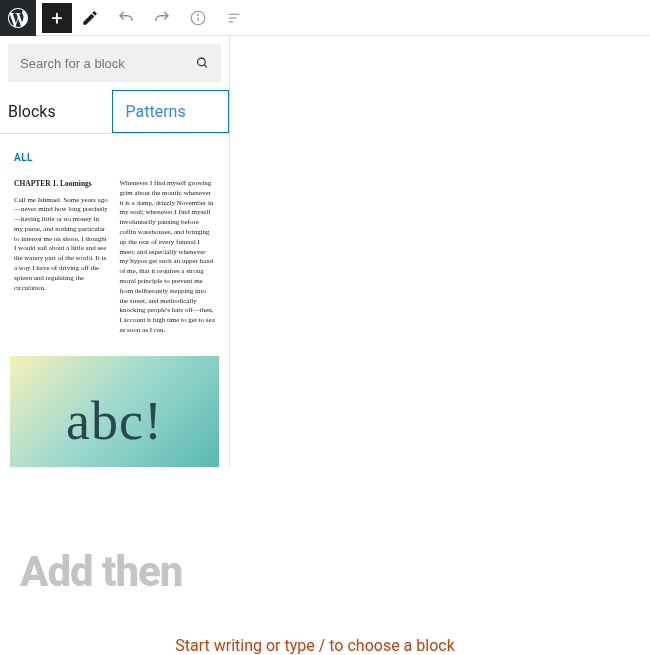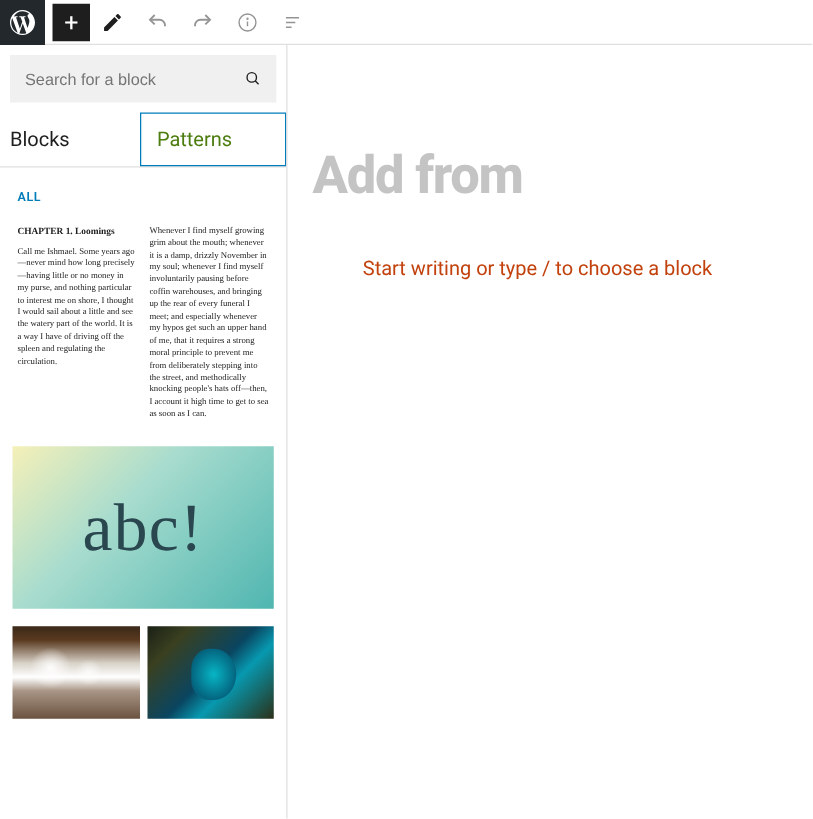--- a/index.html
+++ b/index.html
@@ -6,31 +6,31 @@
 body { font-family: -apple-system, BlinkMacSystemFont, "Segoe UI", Roboto, sans-serif; background: #fff; width: 650px; height: 655px; overflow: hidden; }
 
 .topbar { display: flex; align-items: center; height: 36px; border-bottom: 1px solid #e0e0e0; }
 .wp-logo { width: 36px; height: 36px; background: #23282d; display: flex; align-items: center; justify-content: center; color: #fff; }
 .wp-logo svg { width: 20px; height: 20px; fill: #fff; }
 .add-btn { width: 30px; height: 30px; background: #1e1e1e; color: #fff; display: flex; align-items: center; justify-content: center; font-size: 20px; margin-left: 6px; cursor: pointer; }
 .tb-icon { width: 36px; height: 36px; display: flex; align-items: center; justify-content: center; color: #1e1e1e; cursor: pointer; }
 .tb-icon.dim { color: #949494; }
 .tb-icon svg { width: 18px; height: 18px; }
 
-.main { display: flex; height: calc(655px - 36px); }
+.main { display: flex; height: calc(655px - 36px); flex-direction: column; }
 .sidebar { width: 230px; border-right: 1px solid #e0e0e0; display: flex; flex-direction: column; overflow: hidden; position: relative; }
 .search-wrap { padding: 8px; }
 .search-box { background: #f0f0f0; display: flex; align-items: center; padding: 10px 12px; }
 .search-box input { flex: 1; background: transparent; border: none; outline: none; font-size: 13px; color: #555; }
 .search-box input::placeholder { color: #757575; }
 .search-box svg { width: 18px; height: 18px; stroke: #1e1e1e; fill: none; stroke-width: 2; }
 
 .tabs { display: flex; border-bottom: 1px solid #e0e0e0; }
 .tab { flex: 1; padding: 12px 8px; font-size: 16px; color: #1e1e1e; cursor: pointer; text-align: left; }
-.tab.active { color: #4d7c0f; outline: 1.5px solid #007cba; outline-offset: -1.5px; text-align: left; padding-left: 14px; }
+.tab.active { color: #3b82f6; outline: 1.5px solid #007cba; outline-offset: -1.5px; text-align: left; padding-left: 14px; }
 
 .filter-row { padding: 12px 10px 4px; }
 .chip { display: inline-block; color: #007cba; font-size: 10px; font-weight: 600; letter-spacing: 0.5px; padding: 2px 4px; cursor: pointer; }
 
 .pattern-list { flex: 1; overflow-y: auto; padding: 4px 10px 4px; }
 .pattern-list::-webkit-scrollbar { width: 8px; }
 .pattern-list::-webkit-scrollbar-thumb { background: #c4c4c4; border-radius: 4px; }
 .pattern-list::-webkit-scrollbar-track { background: transparent; }
 
 .pattern { background: #fff; margin-bottom: 14px; }
@@ -139,16 +139,16 @@
 
       <div class="pattern p-gallery">
         <div class="img gal1"></div>
         <div class="img gal2"></div>
       </div>
 
     </div>
   </div>
 
   <div class="editor">
-    <div class="title-ph">Add from</div>
+    <div class="title-ph">Add then</div>
     <div class="body-ph">Start writing or type / to choose a block</div>
   </div>
 </div>
 
 </body></html>

